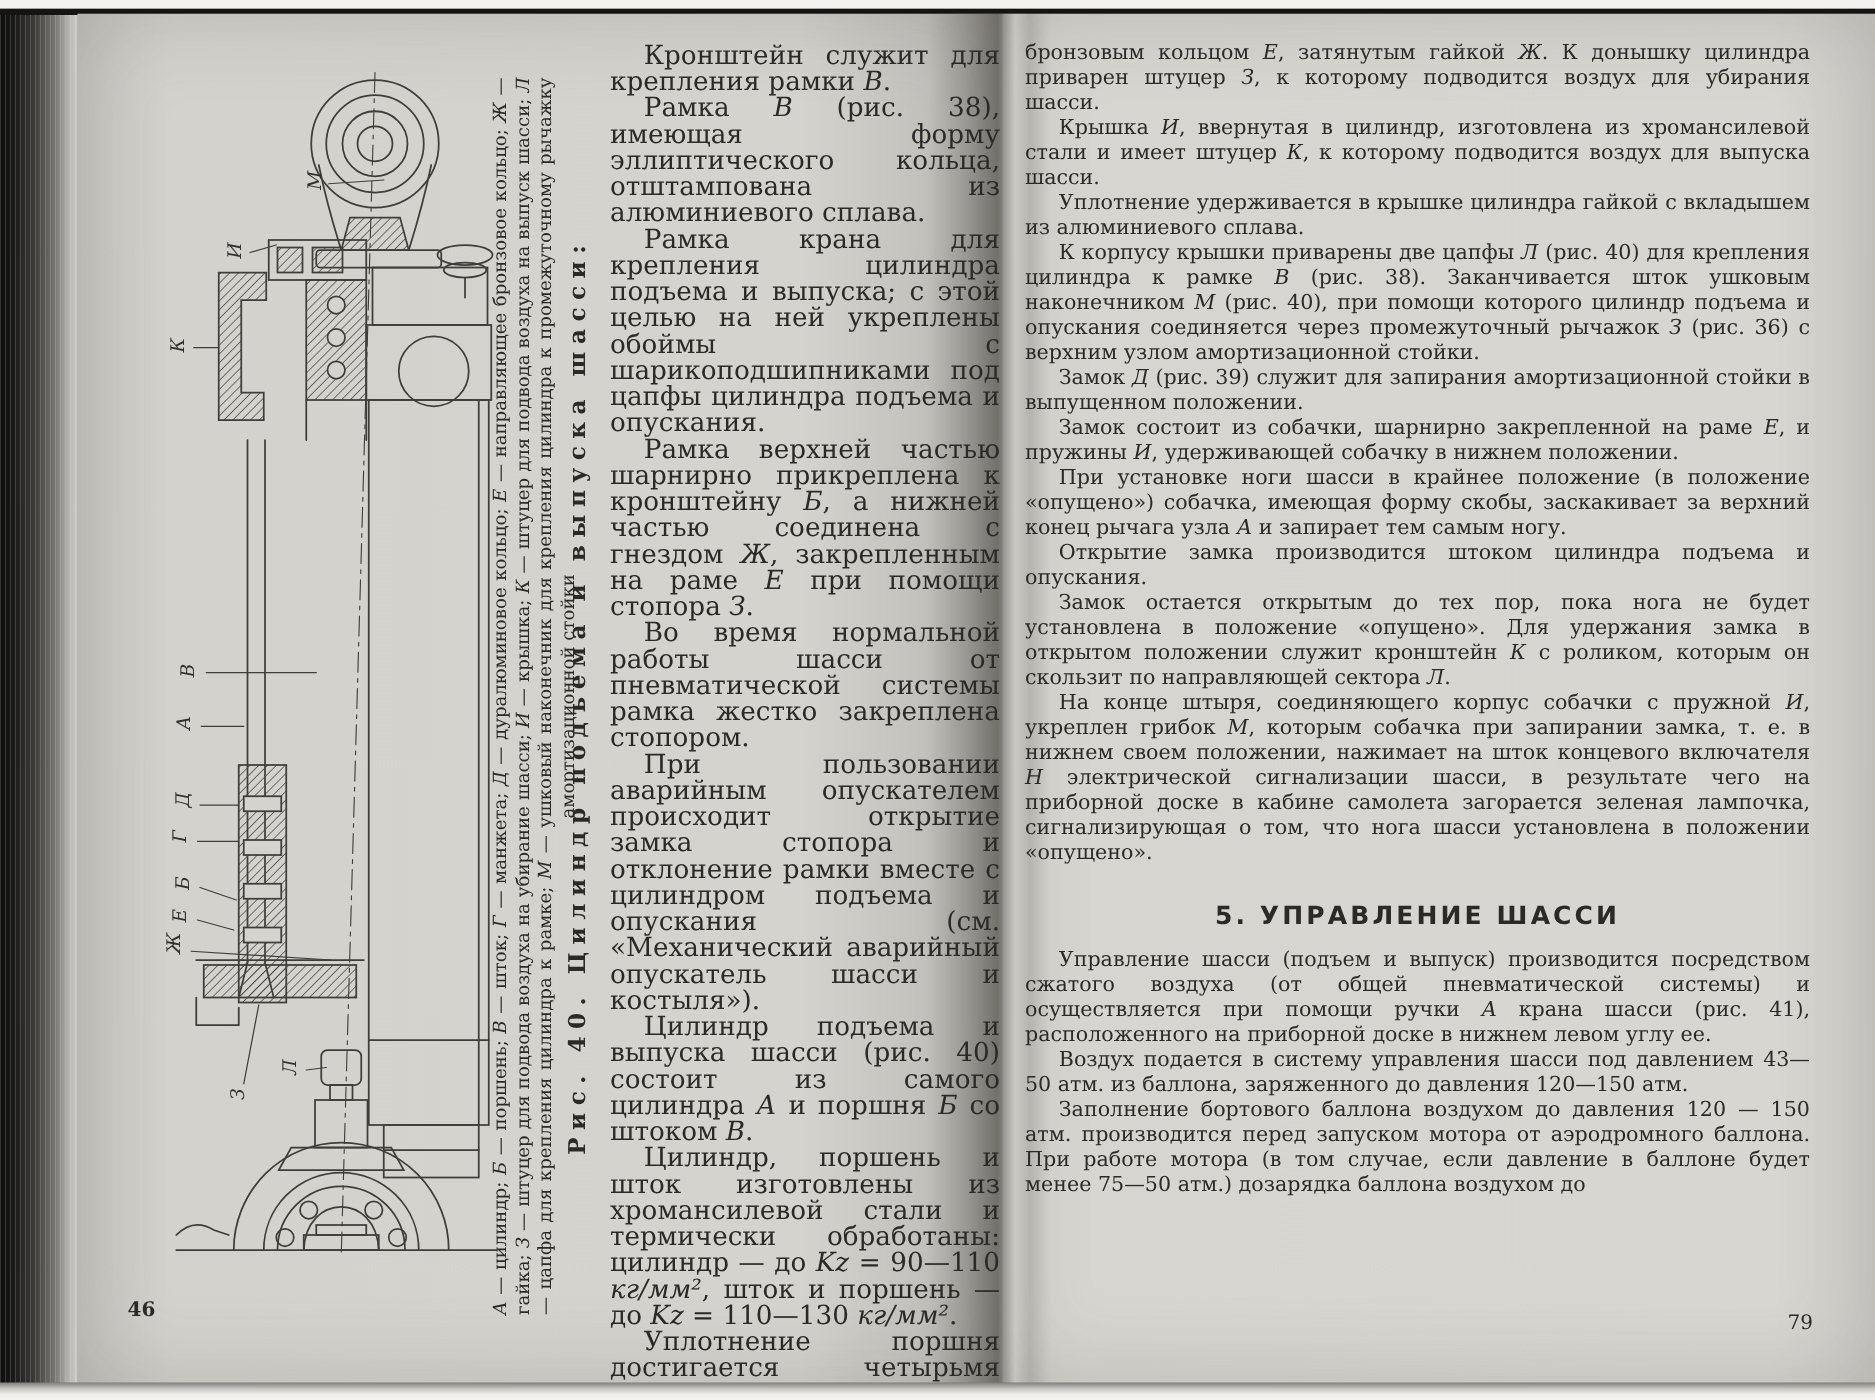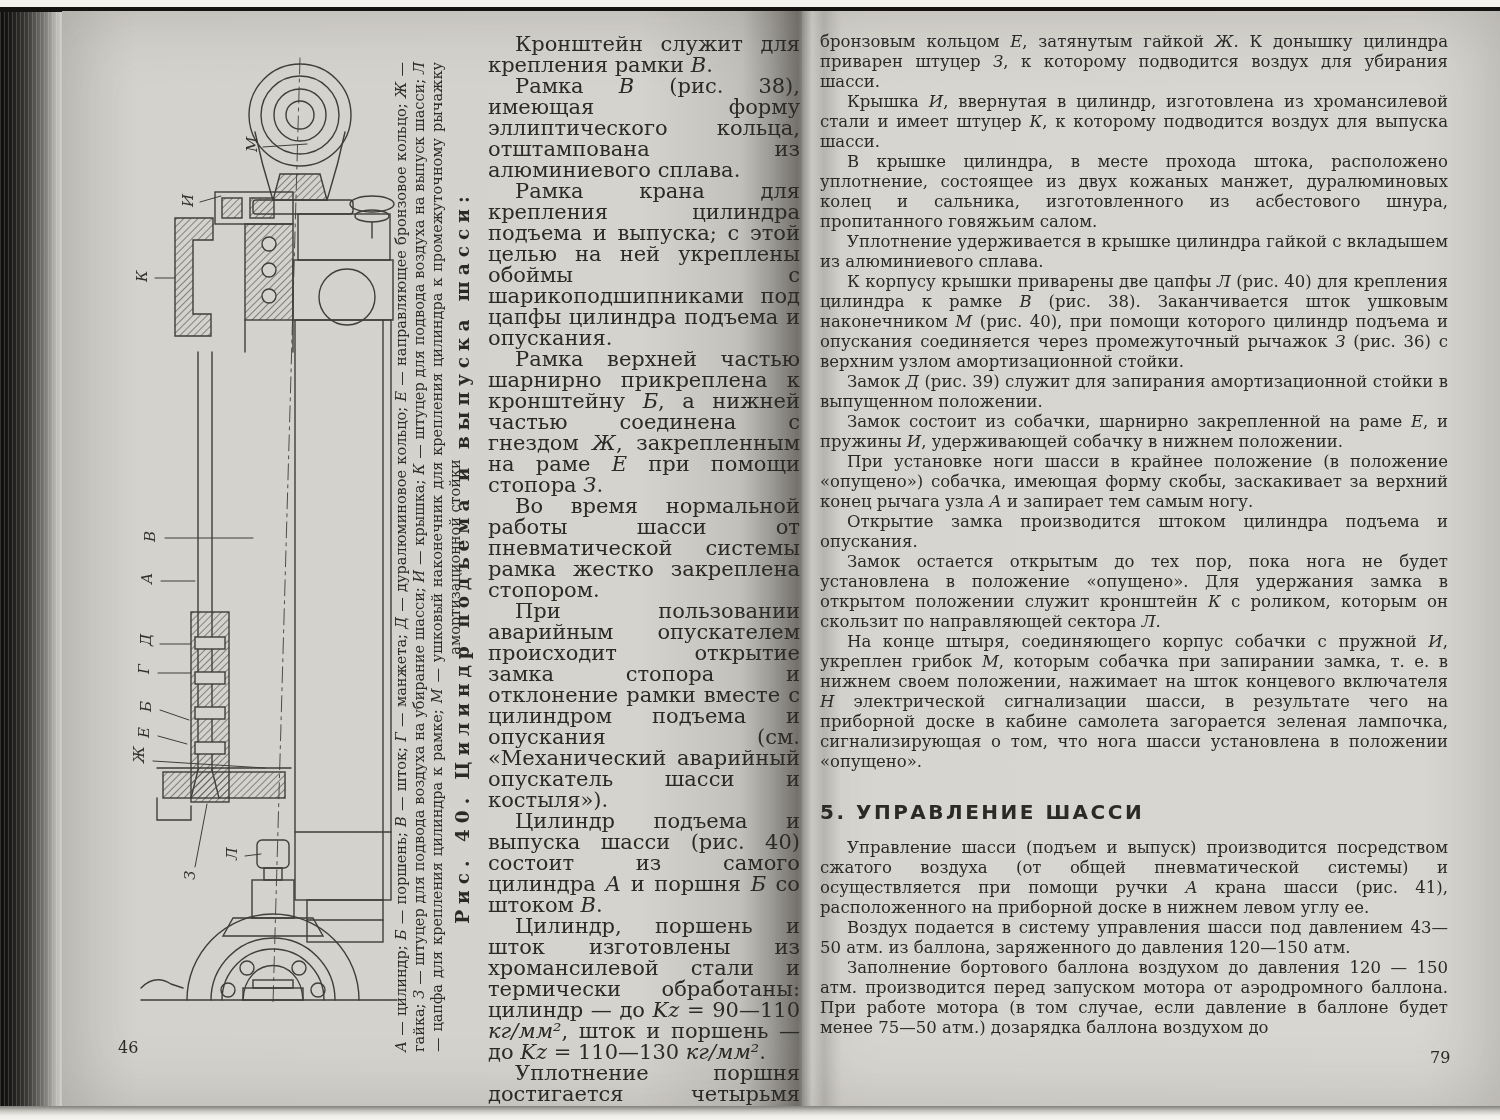--- a/index.html
+++ b/index.html
@@ -21,35 +21,35 @@
   .gutter{position:absolute;left:742px;top:11px;width:100px;height:1097px;pointer-events:none;
       background:linear-gradient(to right,rgba(40,36,30,0),rgba(40,36,30,.26) 40%,rgba(40,36,30,.38) 56%,rgba(250,250,246,.22) 70%,rgba(40,36,30,.10) 82%,rgba(40,36,30,0));}
 
   
   .col{position:absolute;text-align:justify;}
   .col-left{left:488px;top:34px;width:312px;font-size:21px;line-height:21px;}
   .col-right{left:820px;top:32px;width:628px;font-size:16.5px;line-height:20px;}
   .col p{margin:0;text-indent:27px;}
   .col p.cont{text-indent:0;}
   .col i{font-style:italic;}
-  .heading{margin:30px 0 16px 0 !important;text-indent:0 !important;
+  .heading{margin:30px 0 16px 0 !important;text-indent:0 !important;text-align:center;
       font-family:"DejaVu Sans", sans-serif;font-weight:bold;font-size:20px;letter-spacing:2.5px;}
 
   
   .rot-outer{position:absolute;overflow:visible;}
   .rot-inner{position:absolute;transform-origin:top left;}
   .cap-legend-outer{left:392px;top:62px;width:60px;height:990px;}
   .cap-legend{width:990px;height:60px;transform:rotate(-90deg) translateX(-990px);
       font-size:14.5px;line-height:18px;text-align:justify;text-align-last:center;}
   .cap-title-outer{left:452px;top:62px;width:30px;height:990px;}
   .cap-title{width:990px;height:30px;transform:rotate(-90deg) translateX(-990px);
       font-weight:bold;font-size:18.5px;letter-spacing:6px;text-align:center;text-align-last:center;}
 
   .pagenum{position:absolute;font-size:16px;}
-  .pagenum-left{left:118px;top:1038px;}
+  .pagenum-left{left:102px;top:1038px;font-weight:bold;}
   .pagenum-right{left:1430px;top:1048px;}
 
   .fig{position:absolute;left:95px;top:52px;width:310px;height:975px;}
   .fig text{font-family:"DejaVu Serif",serif;font-style:italic;font-size:15px;fill:#33312d;stroke:none;}
 </style>
 </head>
 <body>
 
 <div class="canvas">
   <div class="spine"></div>
@@ -198,21 +198,20 @@
     <p>Цилиндр подъема и выпуска шасси (рис. 40) состоит из самого цилиндра <i>А</i> и поршня <i>Б</i> со штоком <i>В</i>.</p>
     <p>Цилиндр, поршень и шток изготовлены из хромансилевой стали и термически обработаны: цилиндр — до <i>Kz</i> = 90—110 <i>кг/мм²</i>, шток и поршень — до <i>Kz</i> = 110—130 <i>кг/мм²</i>.</p>
     <p>Уплотнение поршня достигается четырьмя кожаными манжетами <i>Г</i> с промежуточными дуралюминовыми кольцами <i>Д</i>, направленными (попарно) в разные стороны.</p>
     <p>Манжеты удерживаются на штоке направляющим</p>
   </div>
   <div class="pagenum pagenum-left">46</div>
 
   <div class="col col-right">
     <p class="cont">бронзовым кольцом <i>Е</i>, затянутым гайкой <i>Ж</i>. К донышку цилиндра приварен штуцер <i>З</i>, к которому подводится воздух для убирания шасси.</p>
     <p>Крышка <i>И</i>, ввернутая в цилиндр, изготовлена из хромансилевой стали и имеет штуцер <i>К</i>, к которому подводится воздух для выпуска шасси.</p>
-    <p>В крышке цилиндра, в месте прохода штока, расположено уплотнение, состоящее из двух кожаных манжет, дуралюминовых колец и сальника, изготовленного из асбестового шнура, пропитанного говяжьим салом.</p>
     <p>Уплотнение удерживается в крышке цилиндра гайкой с вкладышем из алюминиевого сплава.</p>
     <p>К корпусу крышки приварены две цапфы <i>Л</i> (рис. 40) для крепления цилиндра к рамке <i>В</i> (рис. 38). Заканчивается шток ушковым наконечником <i>М</i> (рис. 40), при помощи которого цилиндр подъема и опускания соединяется через промежуточный рычажок <i>З</i> (рис. 36) с верхним узлом амортизационной стойки.</p>
     <p>Замок <i>Д</i> (рис. 39) служит для запирания амортизационной стойки в выпущенном положении.</p>
     <p>Замок состоит из собачки, шарнирно закрепленной на раме <i>Е</i>, и пружины <i>И</i>, удерживающей собачку в нижнем положении.</p>
     <p>При установке ноги шасси в крайнее положение (в положение «опущено») собачка, имеющая форму скобы, заскакивает за верхний конец рычага узла <i>А</i> и запирает тем самым ногу.</p>
     <p>Открытие замка производится штоком цилиндра подъема и опускания.</p>
     <p>Замок остается открытым до тех пор, пока нога не будет установлена в положение «опущено». Для удержания замка в открытом положении служит кронштейн <i>К</i> с роликом, которым он скользит по направляющей сектора <i>Л</i>.</p>
     <p>На конце штыря, соединяющего корпус собачки с пружной <i>И</i>, укреплен грибок <i>М</i>, которым собачка при запирании замка, т. е. в нижнем своем положении, нажимает на шток концевого включателя <i>Н</i> электрической сигнализации шасси, в результате чего на приборной доске в кабине самолета загорается зеленая лампочка, сигнализирующая о том, что нога шасси установлена в положении «опущено».</p>
     <p class="heading">5. УПРАВЛЕНИЕ ШАССИ</p>
     <p>Управление шасси (подъем и выпуск) производится посредством сжатого воздуха (от общей пневматической системы) и осуществляется при помощи ручки <i>А</i> крана шасси (рис. 41), расположенного на приборной доске в нижнем левом углу ее.</p>

